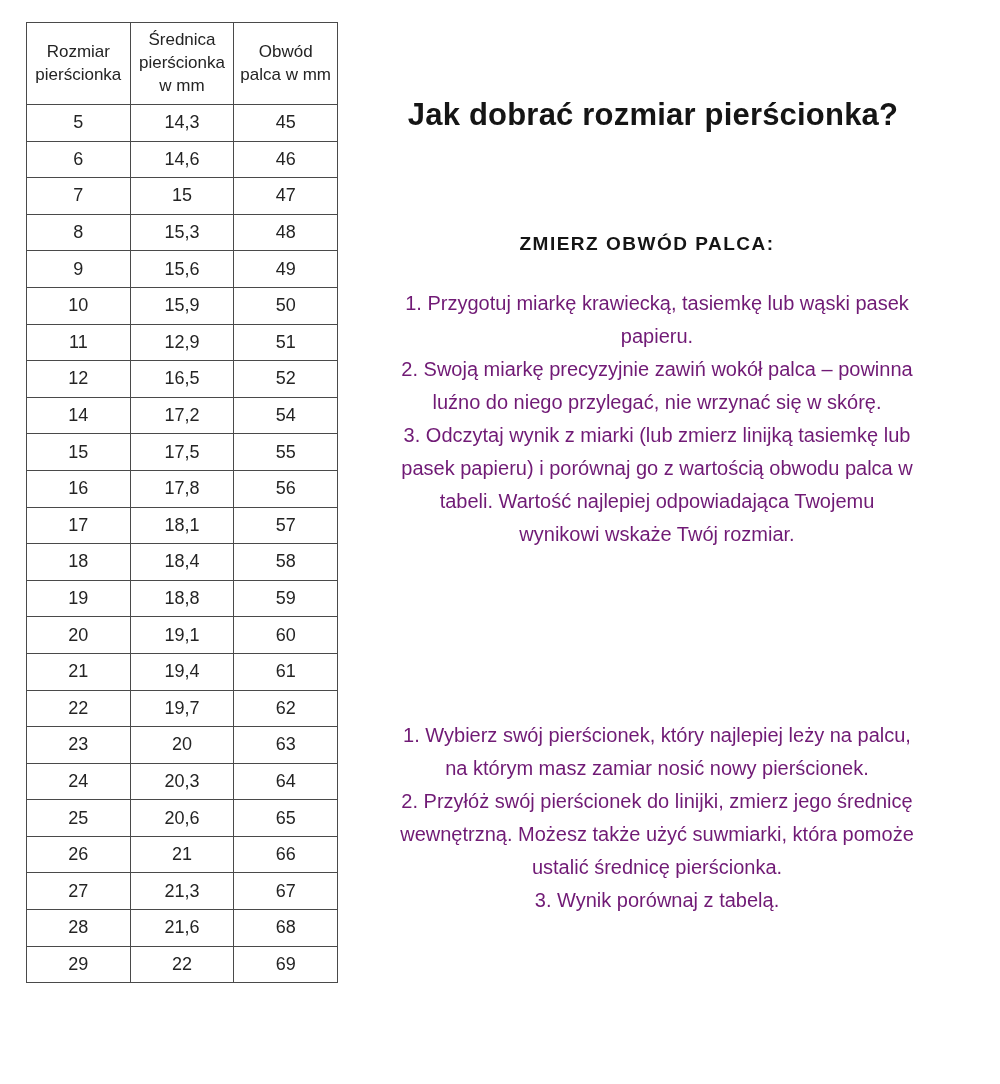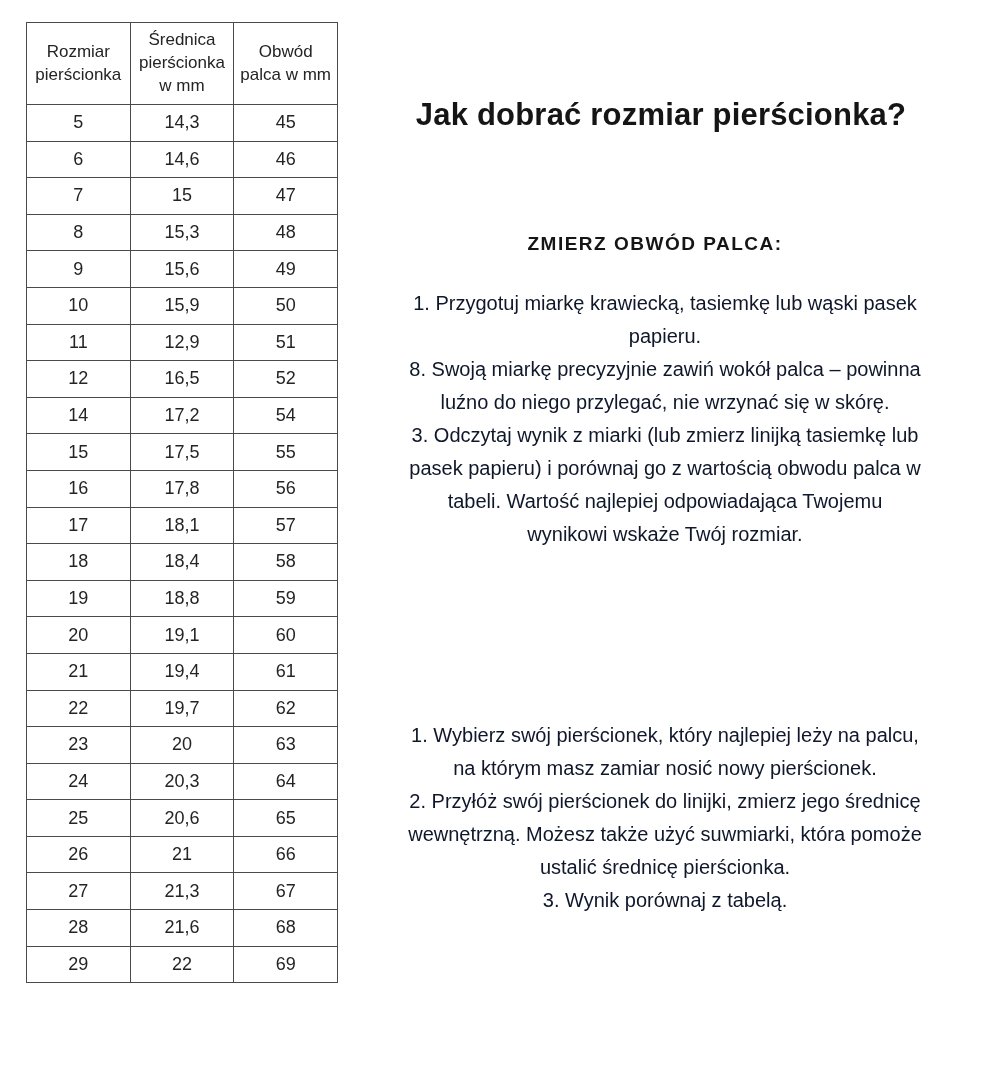--- a/index.html
+++ b/index.html
@@ -44,21 +44,20 @@
   }
 
   
   .guide {
     position: absolute;
     left: 392px;
     top: 0;
     width: 522px;
     height: 1084px;
     text-align: center;
-    margin-left: 8px;
   }
   .guide-title {
     position: absolute;
     top: 97px;
     left: 0;
     right: 0;
     font-size: 31px;
     font-weight: 700;
     letter-spacing: 0.2px;
     color: #151515;
@@ -73,21 +72,21 @@
     color: #151515;
   }
   .section-heading.first  { top: 233px; }
   .section-heading.second { top: 661px; }
   .instruction-list {
     position: absolute;
     left: 8px;
     right: 0;
     font-size: 20px;
     line-height: 33px;
-    color: #0f172a;
+    color: #701a75;
   }
   .instruction-list.first  { top: 287px; }
   .instruction-list.second { top: 719px; }
   .instruction { margin: 0; }
 </style>
 </head>
 <body>
 
 <div class="page">
 
@@ -222,21 +221,21 @@
         </tr>
       </tbody>
   </table>
 
   <div class="guide">
     <h1 class="guide-title">Jak dobrać rozmiar pierścionka?</h1>
 
     <h2 class="section-heading first">ZMIERZ OBWÓD PALCA:</h2>
     <div class="instruction-list first">
         <p class="instruction">1. Przygotuj miarkę krawiecką, tasiemkę lub wąski pasek papieru.</p>
-        <p class="instruction">8. Swoją miarkę precyzyjnie zawiń wokół palca – powinna luźno do niego przylegać, nie wrzynać się w skórę.</p>
+        <p class="instruction">2. Swoją miarkę precyzyjnie zawiń wokół palca – powinna luźno do niego przylegać, nie wrzynać się w skórę.</p>
         <p class="instruction">3. Odczytaj wynik z miarki (lub zmierz linijką tasiemkę lub pasek papieru) i porównaj go z wartością obwodu palca w tabeli. Wartość najlepiej odpowiadająca Twojemu wynikowi wskaże Twój rozmiar.</p>
       </div>
 
     <div class="instruction-list second">
         <p class="instruction">1. Wybierz swój pierścionek, który najlepiej leży na palcu, na którym masz zamiar nosić nowy pierścionek.</p>
         <p class="instruction">2. Przyłóż swój pierścionek do linijki, zmierz jego średnicę wewnętrzną. Możesz także użyć suwmiarki, która pomoże ustalić średnicę pierścionka.</p>
         <p class="instruction">3. Wynik porównaj z tabelą.</p>
       </div>
   </div>
 

